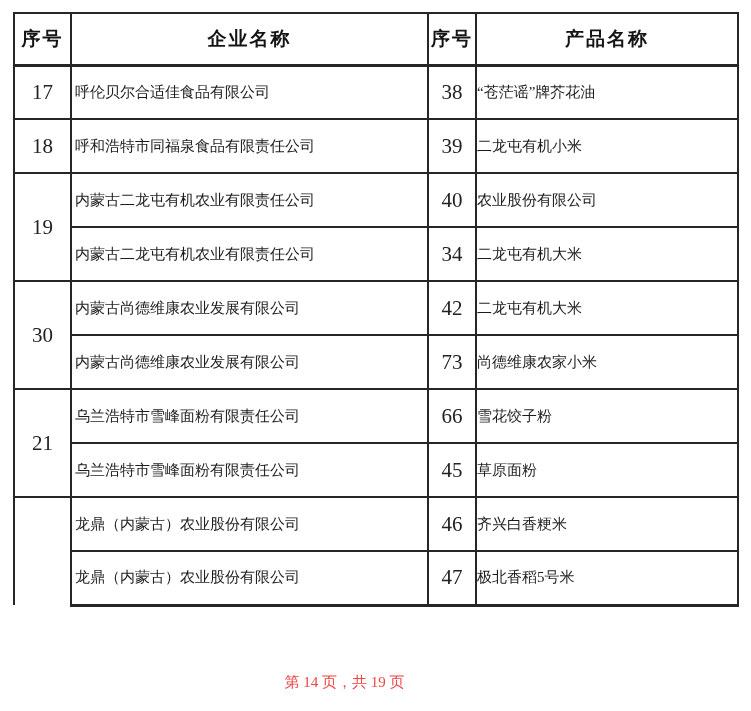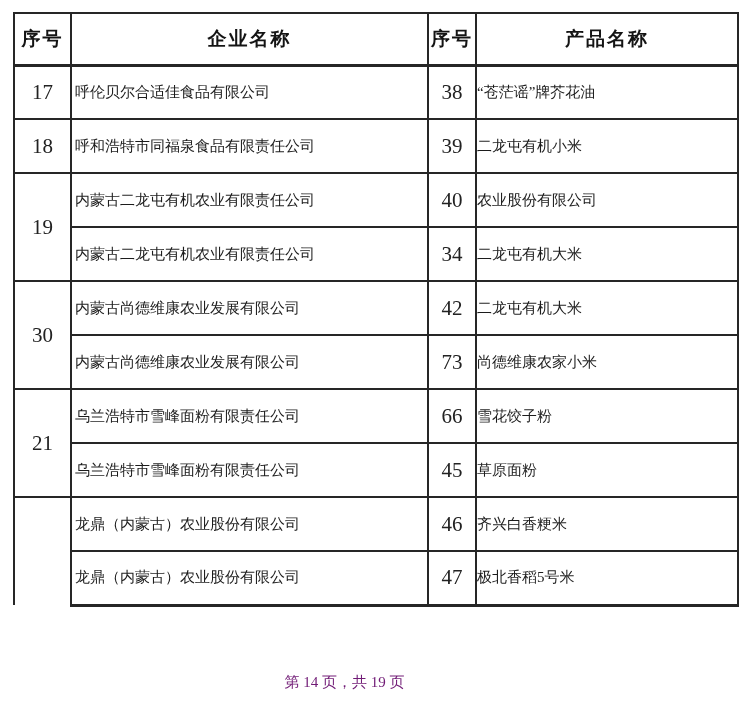--- a/index.html
+++ b/index.html
@@ -47,21 +47,21 @@
   td.product { font-size: 15px; text-align: left; }
   tr.sub td { border-top-width: 1px; }
   tr.bottom td { border-bottom-width: 3px; }
   td.open-bottom { border-bottom: 0; }
   .footer {
     position: absolute;
     left: 0; top: 673px;
     width: 689px;
     text-align: center;
     font-size: 15px;
-    color: #701a75;
+    color: #ef4444;
   }
 </style>
 </head>
 <body>
 
 <div class="page">
 
   <table class="list">
     <colgroup>
       <col class="c-no1">

